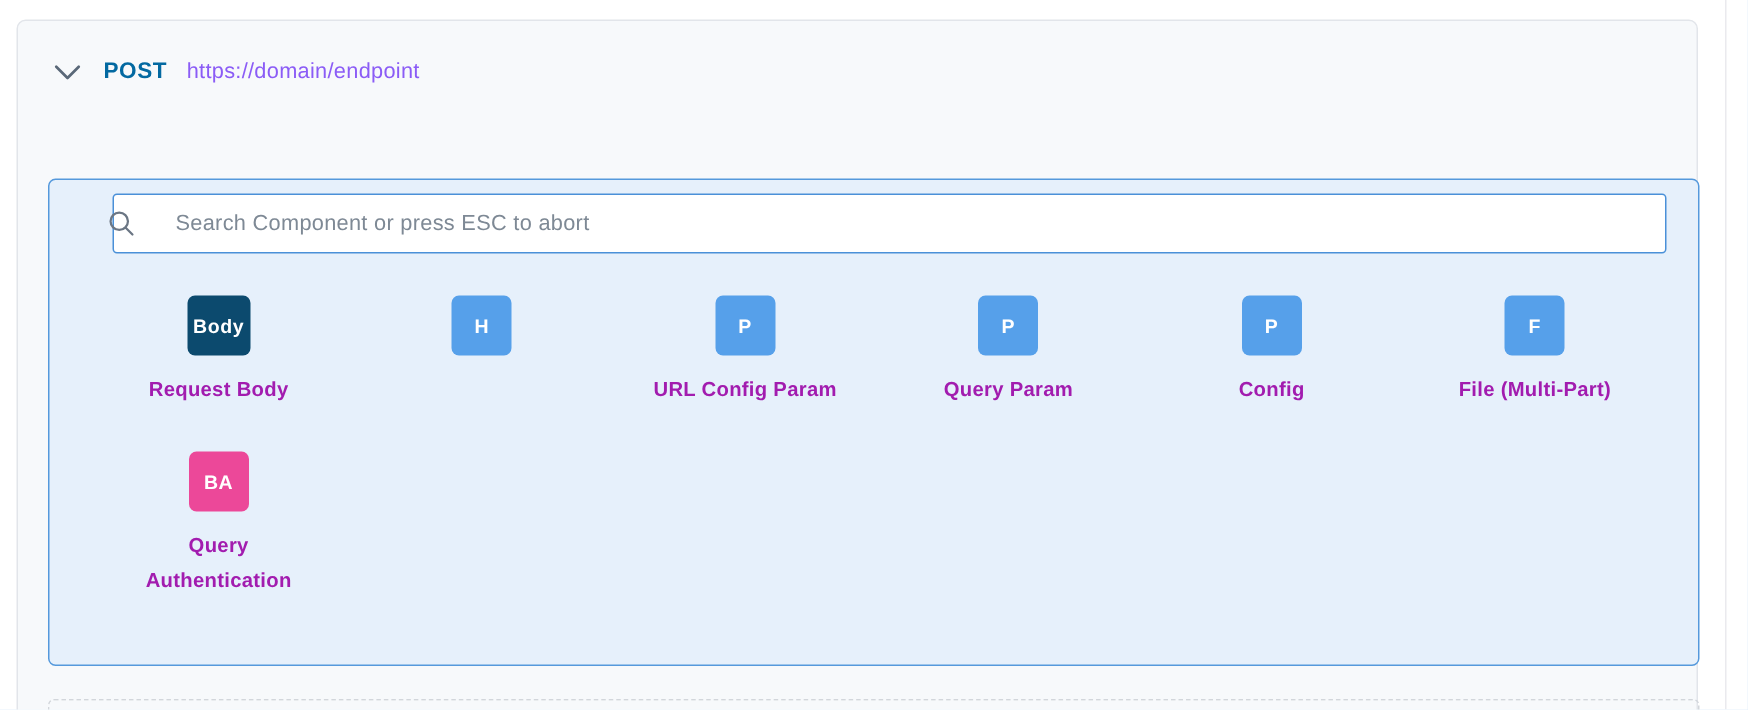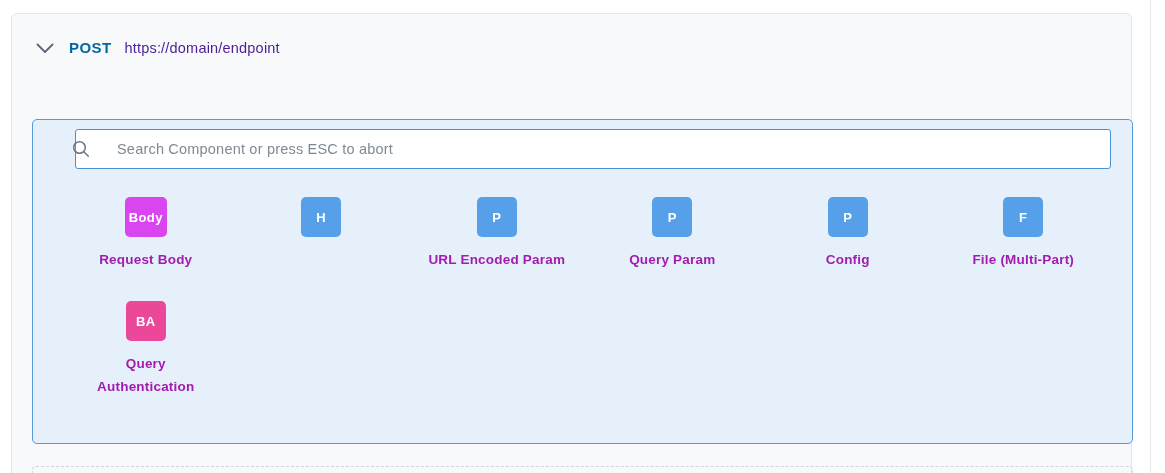--- a/index.html
+++ b/index.html
@@ -24,21 +24,21 @@
     height:44px;
     padding:24px 0 0 24px;
     display:flex; align-items:center;
   }
   .chevron { width:18px; height:11px; margin-right:15px; flex:0 0 auto; }
   .method-label {
     font-size:15px; font-weight:bold; letter-spacing:0.4px;
     margin-right:13px; line-height:20px;
   }
   .endpoint-url {
-    font-size:14.5px; color:#4c1d95; letter-spacing:0.2px; line-height:20px;
+    font-size:14.5px; color:#8b5cf6; letter-spacing:0.2px; line-height:20px;
   }
   .palette-panel {
     margin:61px 0 0 20px; width:1101px; min-height:325px;
     background:#e6f0fb;
     border:1px solid #5599dc;
     border-radius:5px;
     padding:9px 21px 24px 25px;
   }
   .search-wrap { position:relative;padding-left:17px; }
   .search-input {
@@ -103,29 +103,29 @@
     <div class="search-wrap">
       <svg class="search-icon" viewBox="0 0 18 18" fill="none">
         <circle cx="7.5" cy="7.5" r="5.8" stroke="#6b7684" stroke-width="1.5"></circle>
         <line x1="11.8" y1="11.8" x2="16.3" y2="16.3" stroke="#6b7684" stroke-width="1.5" stroke-linecap="round"></line>
       </svg>
       <input class="search-input" type="text" placeholder="Search Component or press ESC to abort" style="">
     </div>
 
     <div class="component-grid">
         <div class="component-tile">
-          <div class="component-badge" style="background: #d946ef;">Body</div>
+          <div class="component-badge" style="background: #0c4a6e;">Body</div>
           <div class="component-label">Request Body</div>
         </div>
         <div class="component-tile">
           <div class="component-badge" style="background: rgb(86, 160, 234);">H</div>
         </div>
         <div class="component-tile">
           <div class="component-badge" style="background: rgb(86, 160, 234);">P</div>
-          <div class="component-label">URL Encoded Param</div>
+          <div class="component-label">URL Config Param</div>
         </div>
         <div class="component-tile">
           <div class="component-badge" style="background: rgb(86, 160, 234);">P</div>
           <div class="component-label">Query Param</div>
         </div>
         <div class="component-tile">
           <div class="component-badge" style="background: rgb(86, 160, 234);">P</div>
           <div class="component-label">Config</div>
         </div>
         <div class="component-tile">

